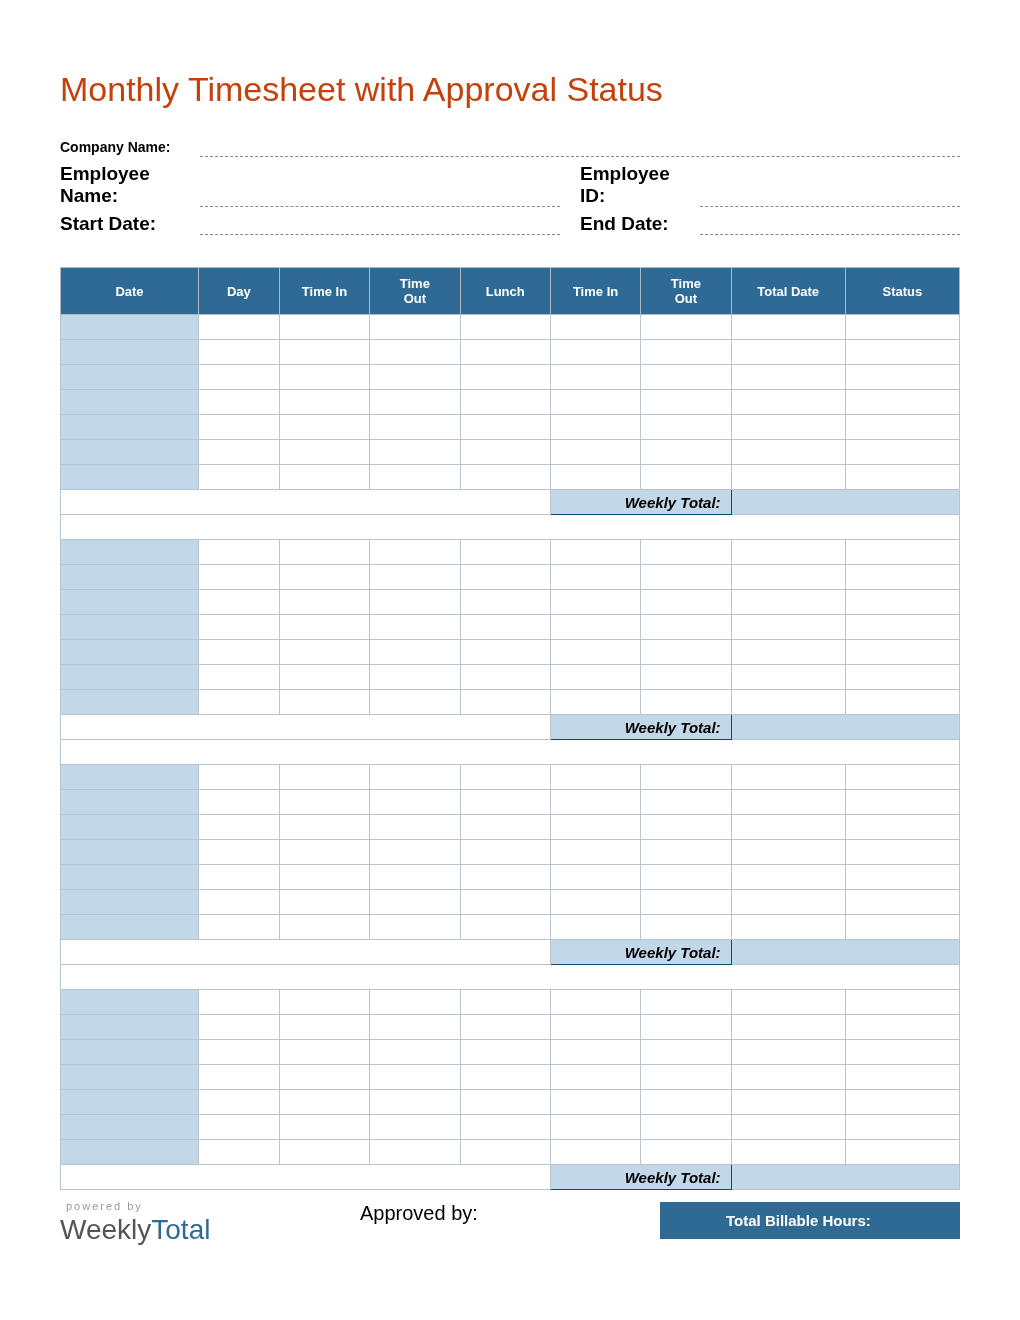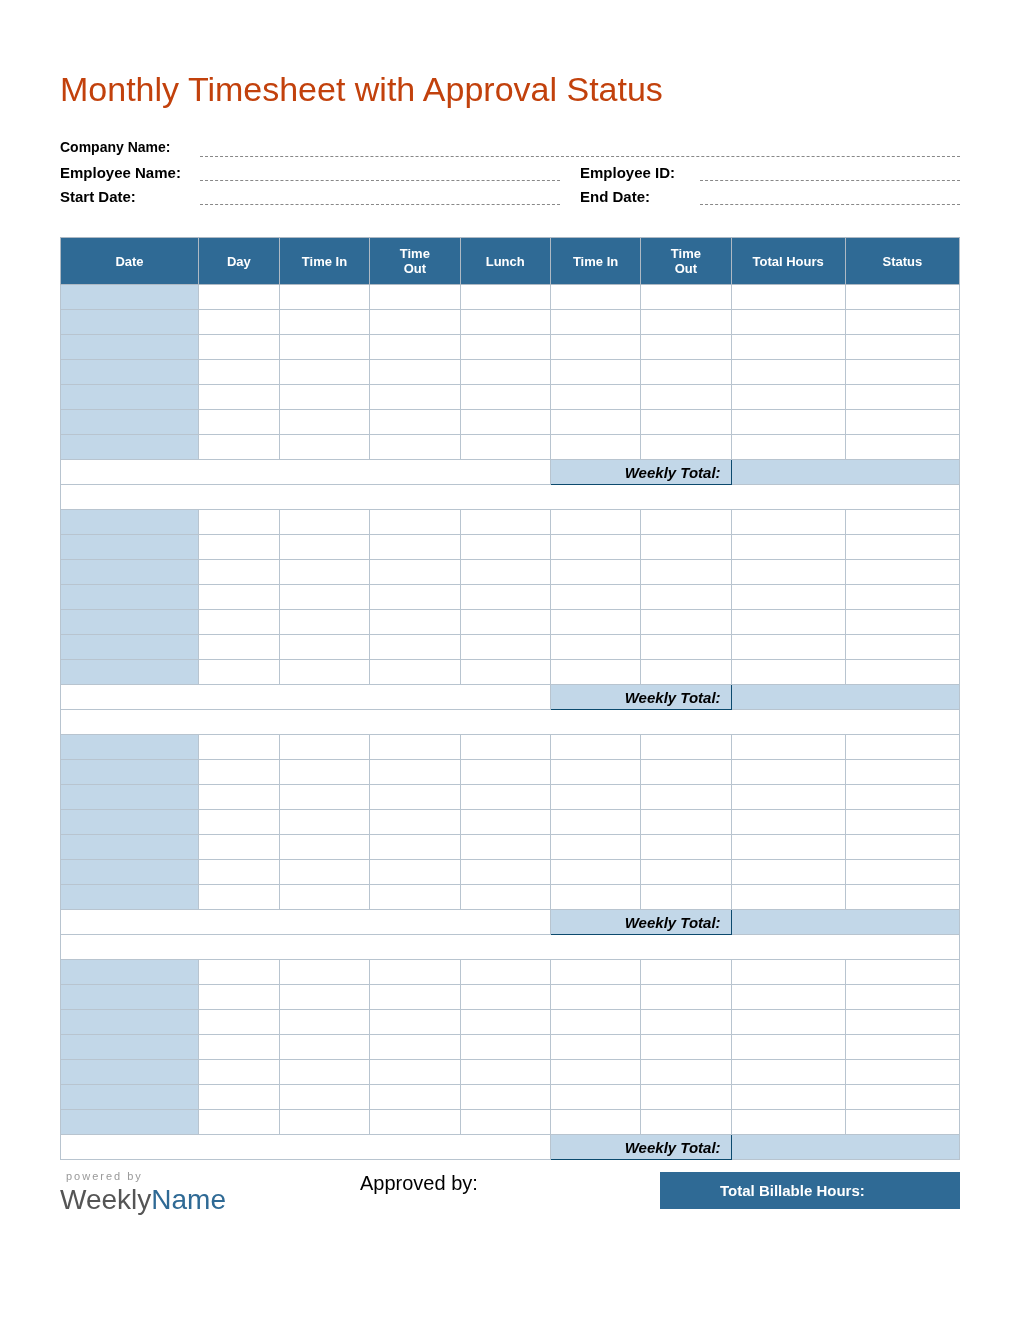--- a/index.html
+++ b/index.html
@@ -24,21 +24,21 @@
     display: grid;
     grid-template-columns: 140px 1fr;
     row-gap: 8px;
     margin-bottom: 6px;
     font-size: 14px;
   }
   .info-row2 {
     display: grid;
     grid-template-columns: 140px 360px 20px 120px 1fr;
     margin-bottom: 6px;
-    font-size: 15px;
+    font-size: 19px;
     align-items: end;
   }
   .label { font-weight: bold; color: #000; }
   .line {
     border-bottom: 1px dashed #888;
     height: 18px;
   }
   .spacer-top { height: 18px; }
 
   table.ts {
@@ -117,21 +117,21 @@
   .powered .gb .blue { color: #2f6a95; font-weight: 500; }
   .approved {
     font-size: 20px;
     padding-top: 6px;
   }
   .total-bill {
     background: #2f6a95;
     color: #fff;
     font-weight: bold;
     font-size: 15px;
-    padding: 10px 20px;
+    padding: 10px 26px;
     text-align: right;
     margin-top: 6px;
     display: flex;
     gap: 34px;
   }
   .total-bill .tb-label { flex: 0 0 auto; padding-left: 40px; }
   .total-bill .tb-val { flex: 1; }
 </style>
 </head>
 <body>
@@ -174,21 +174,21 @@
     </colgroup>
     <thead>
       <tr>
         <th>Date</th>
         <th>Day</th>
         <th>Time In</th>
         <th>Time Out</th>
         <th>Lunch</th>
         <th>Time In</th>
         <th>Time Out</th>
-        <th>Total Hours</th>
+        <th>Total Date</th>
         <th>Status</th>
       </tr>
     </thead>
     <tbody id="tbody">
         <tr>
           <td class="date-col"></td>
           <td></td>
           <td></td>
           <td></td>
           <td></td>
@@ -523,21 +523,21 @@
           <td colspan="2" class="wt-label">Weekly Total:</td>
           <td class="wt-val" colspan="2"></td>
         </tr>
       </tbody>
   </table>
 
   <div class="footer">
     <div class="powered">
       <div class="pw">powered by</div>
       <div class="gb">
-        <span>Weekly</span><span class="blue">Name</span>
+        <span>Weekly</span><span class="blue">Total</span>
       </div>
     </div>
     <div class="approved">Approved by:</div>
     <div>
       <div class="total-bill">
         <span class="tb-label">Total Billable Hours:</span>
         <span class="tb-val"></span>
       </div>
     </div>
   </div>

